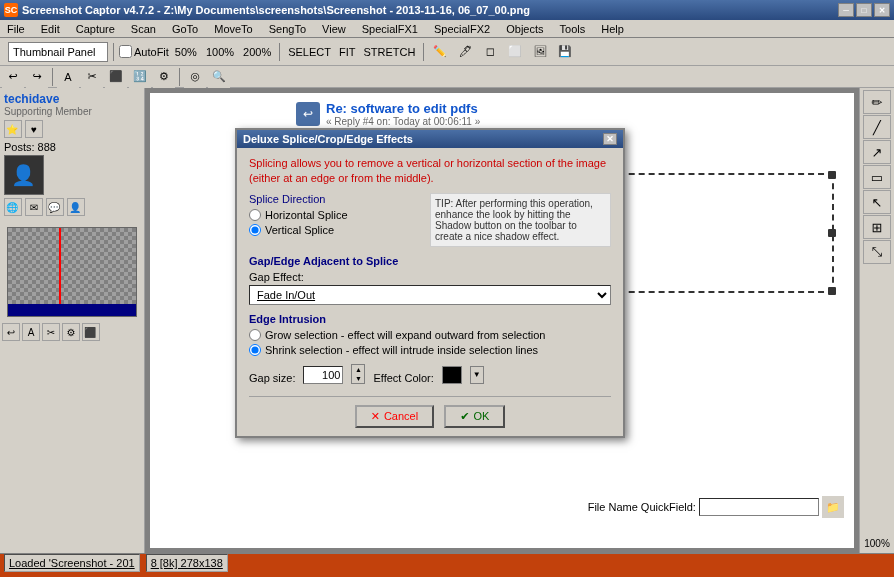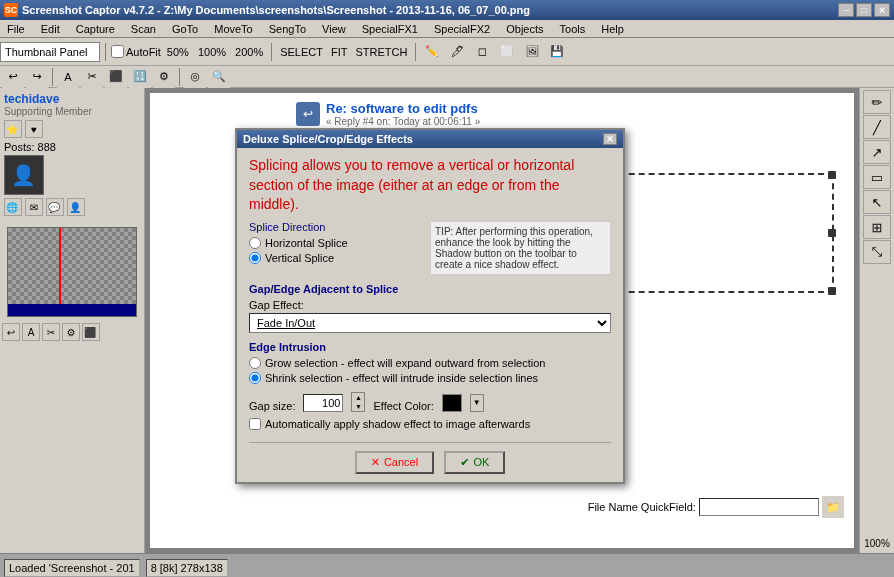--- a/index.html
+++ b/index.html
@@ -57,21 +57,21 @@
     }
     .menu-item { cursor: pointer; padding: 1px 3px; }
 
     
     .toolbar {
       background: #d4d0c8;
       border-bottom: 1px solid #a0a0a0;
       height: 28px;
       display: flex;
       align-items: center;
-      padding: 2px 0;
+      padding: 2px 8px;
       gap: 3px;
     }
     .toolbar-btn {
       height: 22px;
       min-width: 22px;
       background: #d4d0c8;
       border: 1px solid transparent;
       display: flex; align-items: center; justify-content: center;
       cursor: pointer;
       font-size: 11px;
@@ -96,27 +96,28 @@
       width: 145px;
       background: #d4d0c8;
       border-right: 1px solid #a0a0a0;
       display: flex;
       flex-direction: column;
     }
 
     
     .status-bar {
       height: 24px;
-      background: #a3a3a3;
+      background: #c2410c;
       border-top: 1px solid #808080;
       display: flex;
-      align-items: flex-end;
+      align-items: flex-start;
       padding: 0 4px;
       font-size: 11px;
       gap: 6px;
+      text-decoration: underline;
     }
     .status-item {
       padding: 1px 4px;
       border: 1px inset #a0a0a0;
       background: #d4d0c8;
       height: 18px;
       display: flex; align-items: center;
     }
     .user-name { color: #1155cc; font-weight: bold; font-size: 12px; }
     .user-role { font-size: 10px; color: #666; }
@@ -170,21 +171,21 @@
       width: 14px; height: 12px;
       background: #c0c0c0;
       border: 1px solid #808080;
       font-size: 9px;
       cursor: pointer;
       display: flex; align-items: center; justify-content: center;
     }
     .dialog-body { padding: 8px 12px; }
 
     .section-desc {
-      font-size: 14px;
+      font-size: 11px;
       color: #cc0000;
       margin-bottom: 6px;
       line-height: 1.4;
     }
     .section-also {
       font-size: 11px;
       color: #cc0000;
       margin-bottom: 8px;
       line-height: 1.4;
     }
@@ -563,24 +564,20 @@
             <input type="text" class="spinner-input" value="100" style="">
             <div class="spinner-btns">
               <div class="spinner-btn">▲</div>
               <div class="spinner-btn">▼</div>
             </div>
             <span>Effect Color:</span>
             <div class="color-box"></div>
             <div class="color-arrow">▼</div>
           </div>
 
-          <div class="checkbox-row">
-            <input type="checkbox" class="checkbox-input" style="">
-            <span>Automatically apply shadow effect to image afterwards</span>
-          </div>
 
           <div class="dialog-buttons">
             <button class="btn-cancel">
               <span>✕</span>
               <span>Cancel</span>
             </button>
             <button class="btn-ok">
               <span>✔</span>
               <span>OK</span>
             </button>

